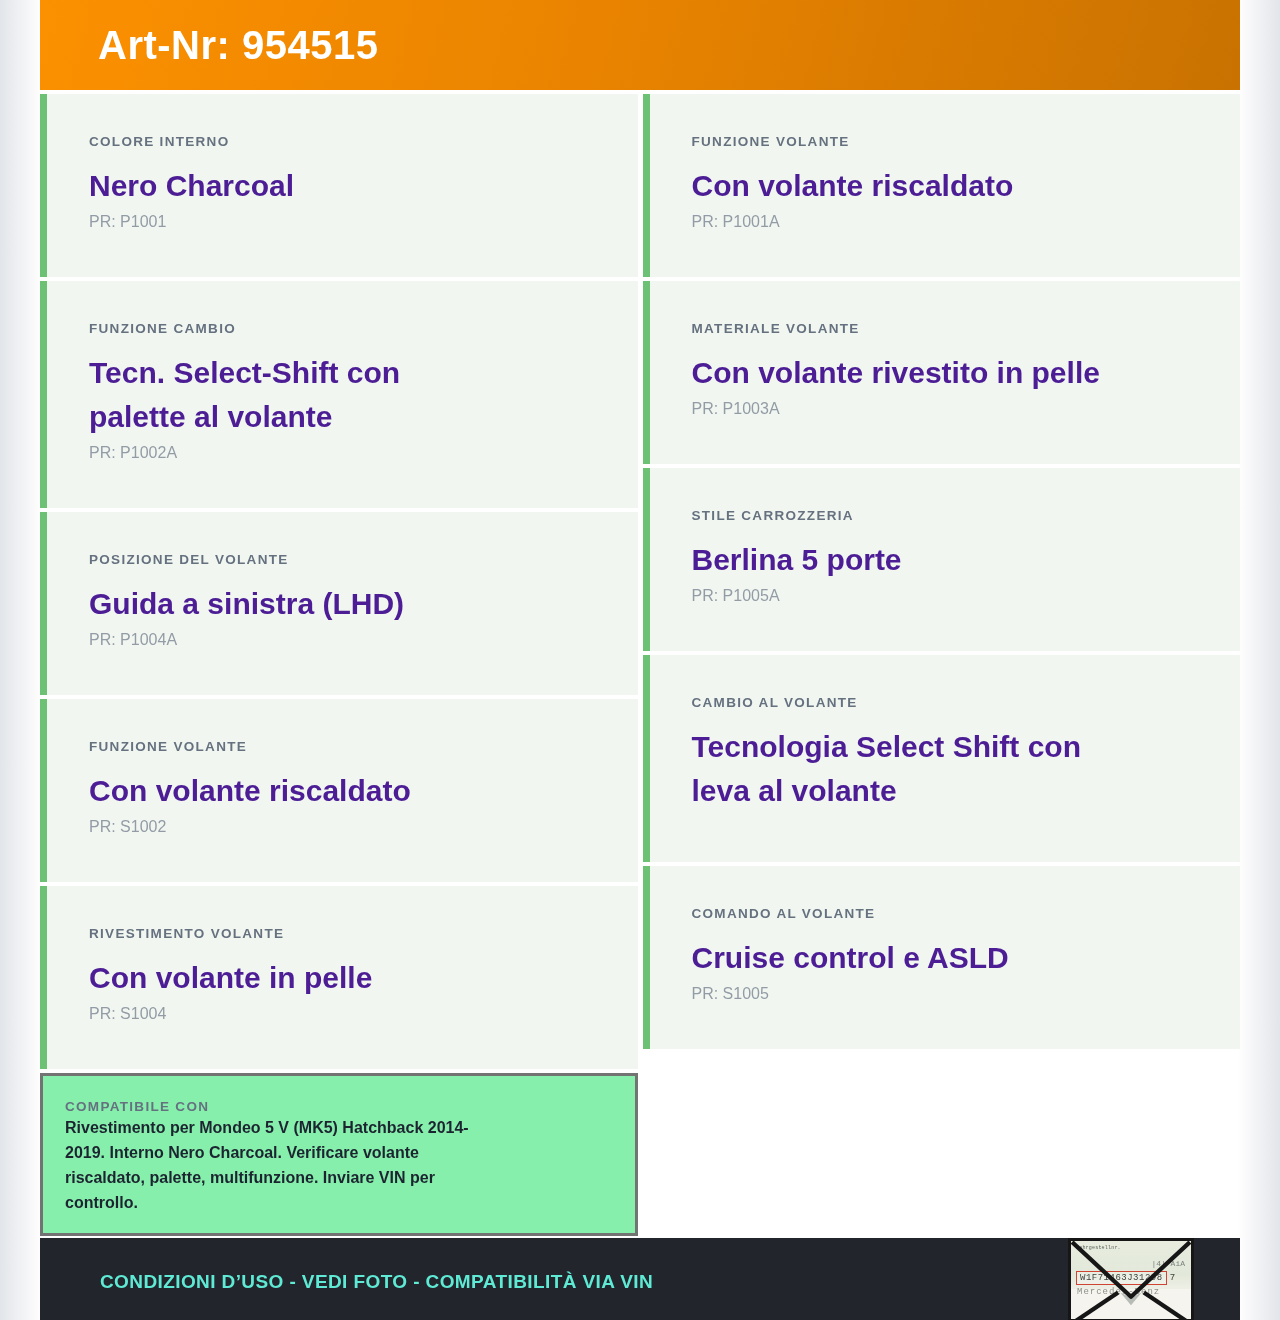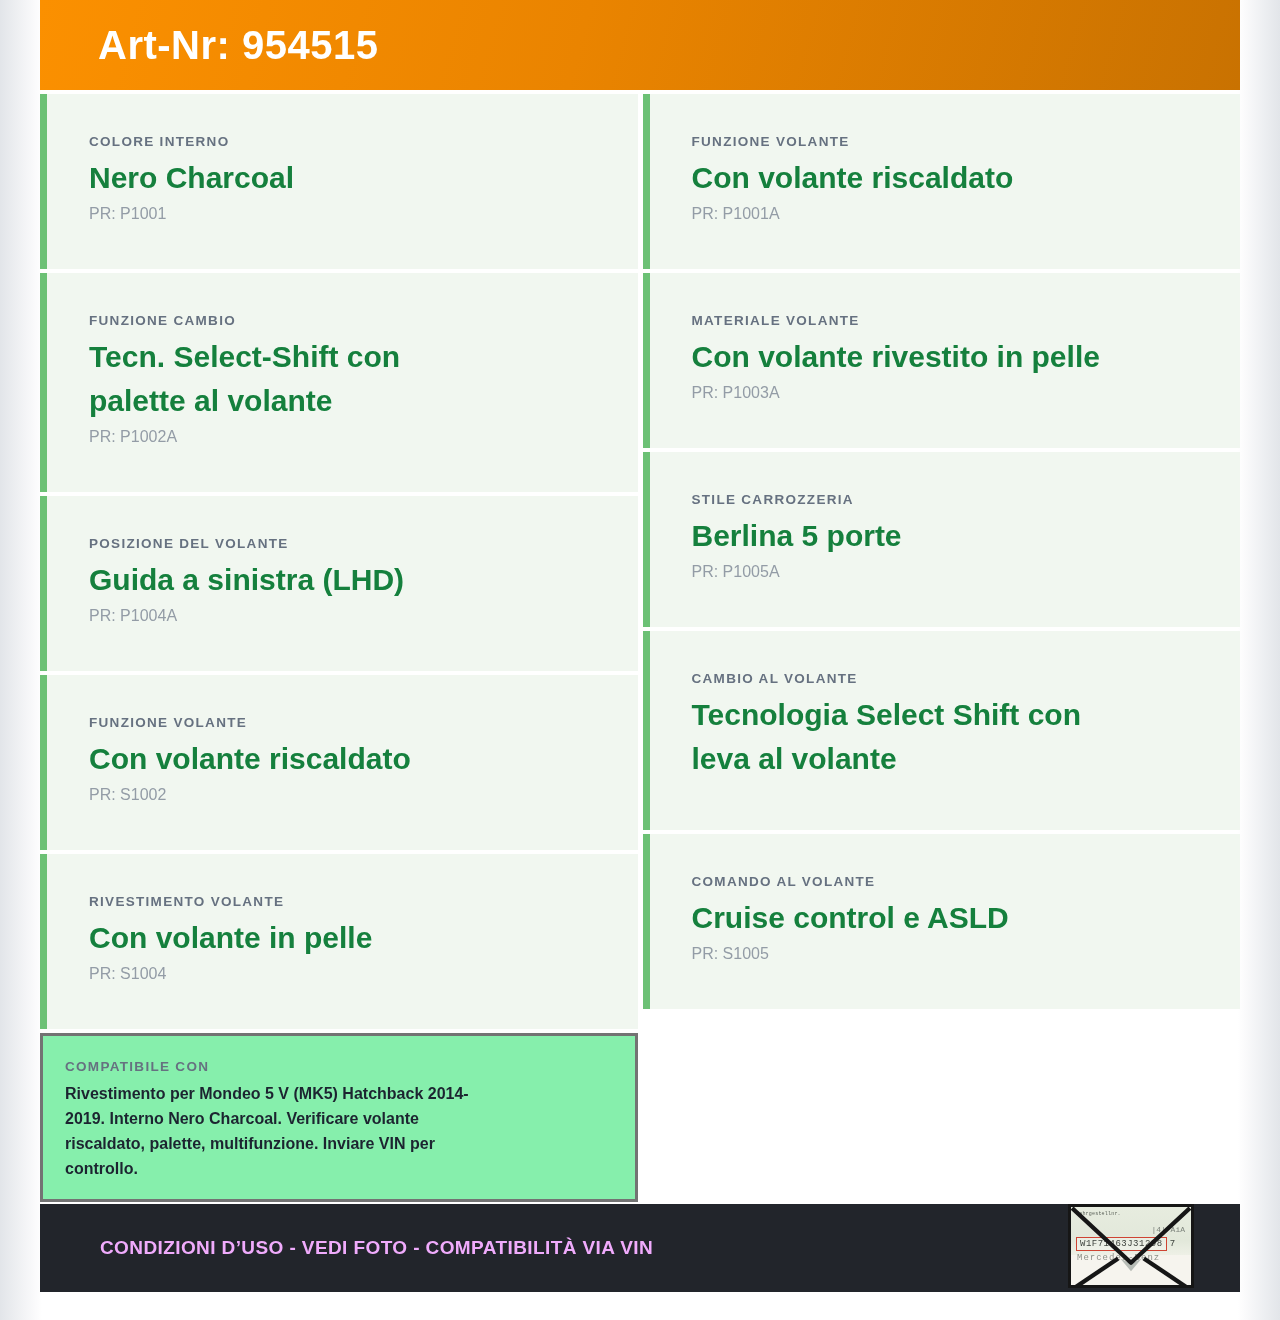--- a/index.html
+++ b/index.html
@@ -36,49 +36,49 @@
     background: #f1f7f0;
     border-left: 7px solid #6cc175;
     padding: 39px 40px 45px 42px;
   }
   .card-label {
     font-size: 13.5px; font-weight: 700; line-height: 17px;
     letter-spacing: 1.3px; text-transform: uppercase; color: #667180;
   }
   .card-title {
     font-size: 30px; font-weight: 700; line-height: 44px;
-    color: #15803d; margin: 6px 0 4px; white-space: pre-line;
+    color: #4c1d95; margin: 14px 0 4px; white-space: pre-line;
   }
   .card-pr {
     font-size: 16px; line-height: 20px; color: #939ca6;
   }
 
   
   .compat {
     background: #86efac;
     border: 3px solid #737373;
     padding: 22px 28px 18px 22px;
   }
   .compat-text {
-    margin-top: 6px;
+    margin-top: 0;
     font-size: 16px; font-weight: 600; line-height: 25px;
     color: #1c2430; white-space: pre-line;
   }
 
   
   .footer {
     margin-top: 2px;
     height: 88px;
     background: #22252b;
     display: flex; align-items: center;
     padding-left: 60px;
     position: relative;
   }
   .footer-notice {
-    color: #f0abfc; font-size: 19px; font-weight: 700; letter-spacing: 0.4px;
+    color: #5eead4; font-size: 19px; font-weight: 700; letter-spacing: 0.4px;
   }
 
   
   .vin-img {
     position: absolute; top: 0; right: 46px;
     width: 126px; height: 84px;
     background: #f6f4ee;
     border: 3px solid #161616;
     overflow: hidden;
   }

